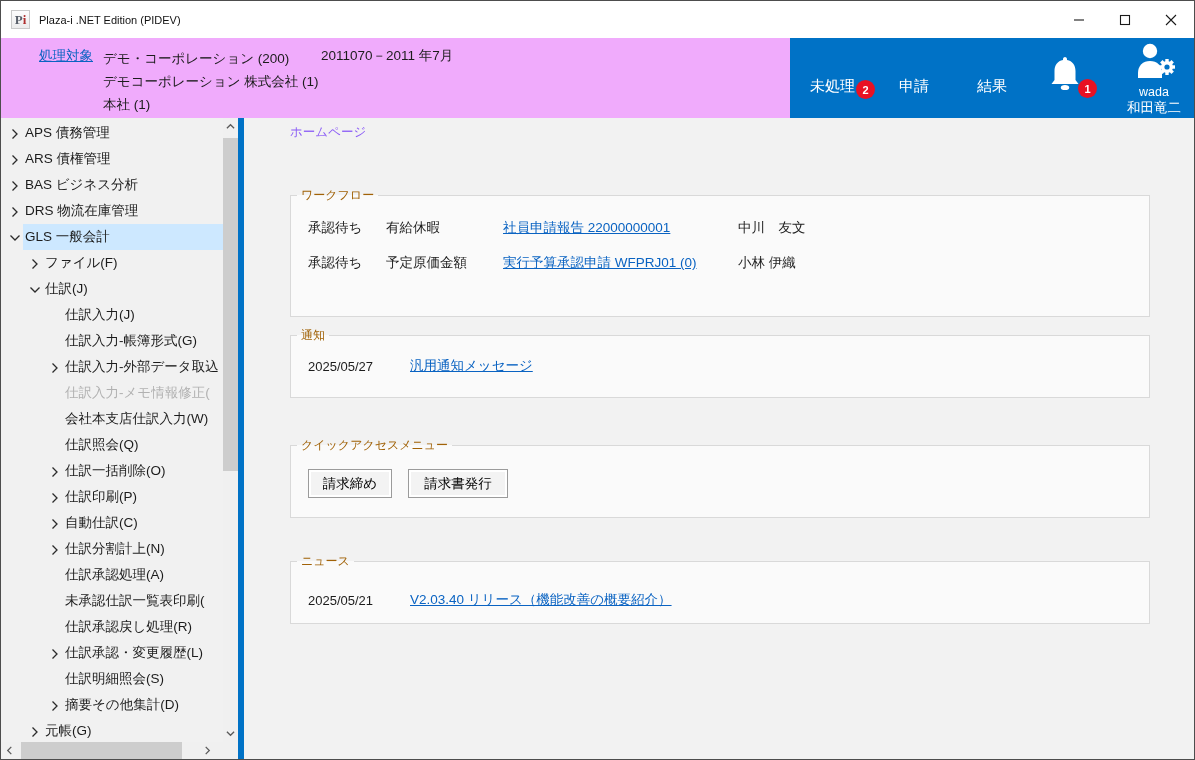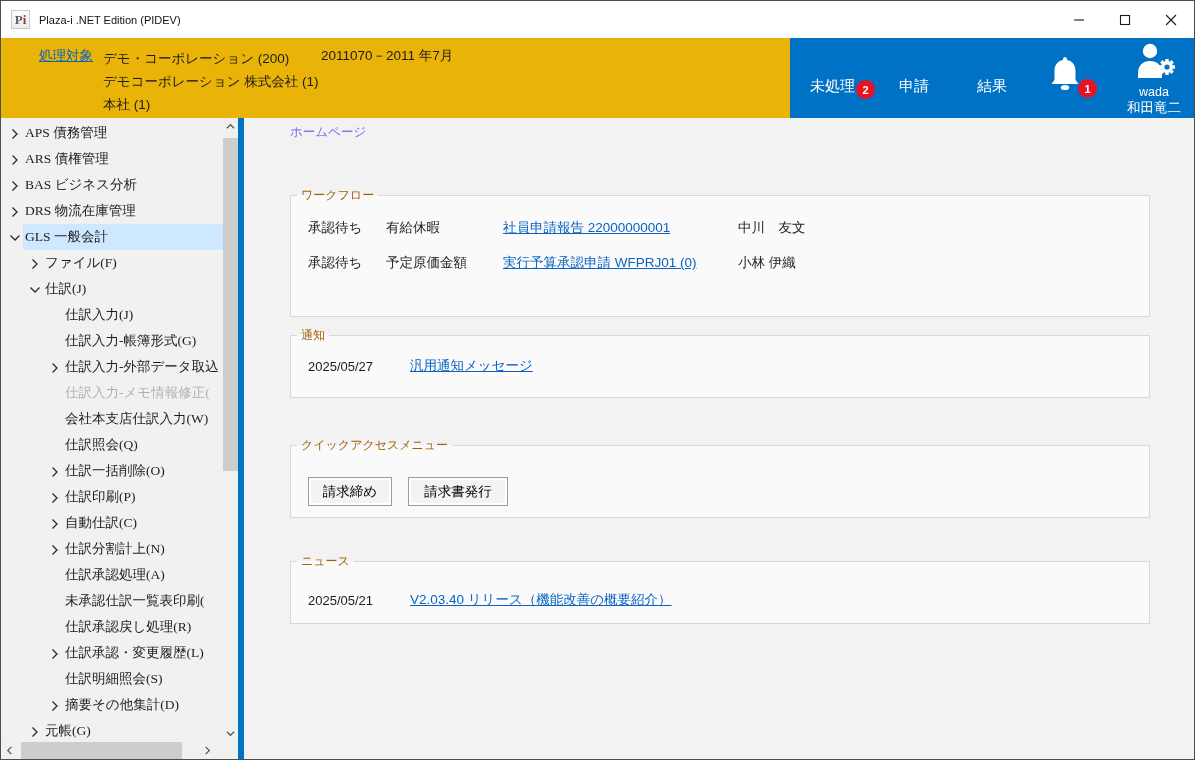--- a/index.html
+++ b/index.html
@@ -11,21 +11,21 @@
   .titlebar { height:37px; background:#ffffff; display:flex; align-items:center; padding-left:10px; }
   .app-icon { width:19px; height:19px; border:1px solid #c9c9c9; background:linear-gradient(#fdfdfd,#ececec);
               display:flex; align-items:center; justify-content:center; font-family:"Liberation Serif","DejaVu Serif",serif;
               font-weight:bold; font-size:13px; line-height:1; }
   .app-icon .p { color:#5a616b; } .app-icon .i { color:#b03030; }
   .title-text { margin-left:9px; font-size:11px; color:#111; }
   .win-controls { margin-left:auto; display:flex; height:100%; }
   .win-btn { width:46px; height:100%; display:flex; align-items:center; justify-content:center; }
 
   
-  .header { height:80px; background:#eab308; position:relative;padding-left:37px; }
+  .header { height:80px; background:#f0abfc; position:relative;padding-left:37px; }
   .target-link { position:absolute; left:38px; top:9px; font-size:13.5px; color:#0a63c2; text-decoration:underline; cursor:pointer; }
   .company { position:absolute; left:102px; top:9px; font-size:13.5px; line-height:23px; }
   .period { position:absolute; left:320px; top:9px; font-size:13.5px; }
 
   .bluebar { position:absolute; right:0; top:0; width:404px; height:80px; background:#0072c6; color:#fff; }
   .nav-item { position:absolute; top:39px; font-size:15px; color:#fff; cursor:pointer; }
   .nav-pending { left:20px; } .nav-apply { left:109px; } .nav-result { left:187px; }
   .badge { position:absolute; width:19px; height:19px; border-radius:50%; background:#e81123; color:#fff;
            font-size:11px; font-weight:bold; display:flex; align-items:center; justify-content:center; }
   .badge-pending { left:66px; top:42px; }
@@ -36,21 +36,21 @@
   .user-name2 { font-size:13.5px; line-height:16px; }
 
   
   .content { display:flex; height:641px; }
 
   .sidebar { width:237px; position:relative; background:#f1f1f1; overflow:hidden; flex:none; }
   .tree { position:absolute; left:0; top:2px; width:222px; }
   .trow { height:26px; display:flex; align-items:center; font-size:13.5px; cursor:pointer; white-space:nowrap; }
   .lvl1 { padding-left:5px; } .lvl2 { padding-left:25px; } .lvl3 { padding-left:45px; }
   .chev { width:17px; height:17px; flex:none; display:flex; align-items:center; justify-content:center; }
-  .tlabel { flex:1; align-self:stretch; display:flex; align-items:center; padding-left:2px; overflow:hidden;font-family:Liberation Serif, serif; }
+  .tlabel { flex:1; align-self:stretch; display:flex; align-items:center; padding-left:2px; overflow:hidden; }
   .sel .tlabel { background:#cde8ff; }
   .disabled .tlabel { color:#b1b1b1; }
 
   .vscroll { position:absolute; right:0; top:0; width:15px; height:624px; background:#f0f0f0; }
   .vs-btn { position:absolute; left:0; width:15px; height:17px; display:flex; align-items:center; justify-content:center; }
   .vs-up { top:0; } .vs-down { bottom:0; }
   .vs-thumb { position:absolute; left:0; right:0; top:20px; height:333px; background:#cdcdcd; }
   .hscroll { position:absolute; left:0; bottom:0; width:237px; height:17px; background:#f0f0f0; }
   .hs-btn { position:absolute; top:0; width:17px; height:17px; display:flex; align-items:center; justify-content:center; }
   .hs-left { left:0; } .hs-right { left:198px; }
@@ -68,21 +68,21 @@
   .fs-quick    { margin-top:40px; height:80px;  padding-top:16px; }
   .fs-news     { margin-top:36px; height:70px;  padding-top:22px; }
 
   .wf-row { display:flex; align-items:center; height:18px; margin-bottom:17px; font-size:13.5px; }
   .wf-status { width:78px; } .wf-cat { width:117px; } .wf-linkcell { width:235px; }
   .link { color:#0a63c2; text-decoration:underline; font-size:13.5px; cursor:pointer; }
   .n-row { display:flex; align-items:center; height:18px; font-size:13.5px; }
   .n-date { width:102px; font-size:13px; }
   .btn-row { display:flex; gap:16px; }
   .qbtn { height:29px; background:#f3f3f3; border:1px solid #9b9b9b; box-shadow:inset 0 0 0 2px #ffffff;
-          font-size:13.5px; font-family:inherit; display:flex; align-items:center; justify-content:center; cursor:pointer;margin-top:8px; }
+          font-size:13.5px; font-family:inherit; display:flex; align-items:center; justify-content:center; cursor:pointer; }
   .qbtn1 { width:84px; } .qbtn2 { width:100px; }
 </style>
 </head>
 <body>
 
 <div class="window">
 
   <div class="titlebar">
     <div class="app-icon">
       <span class="p">P</span>

